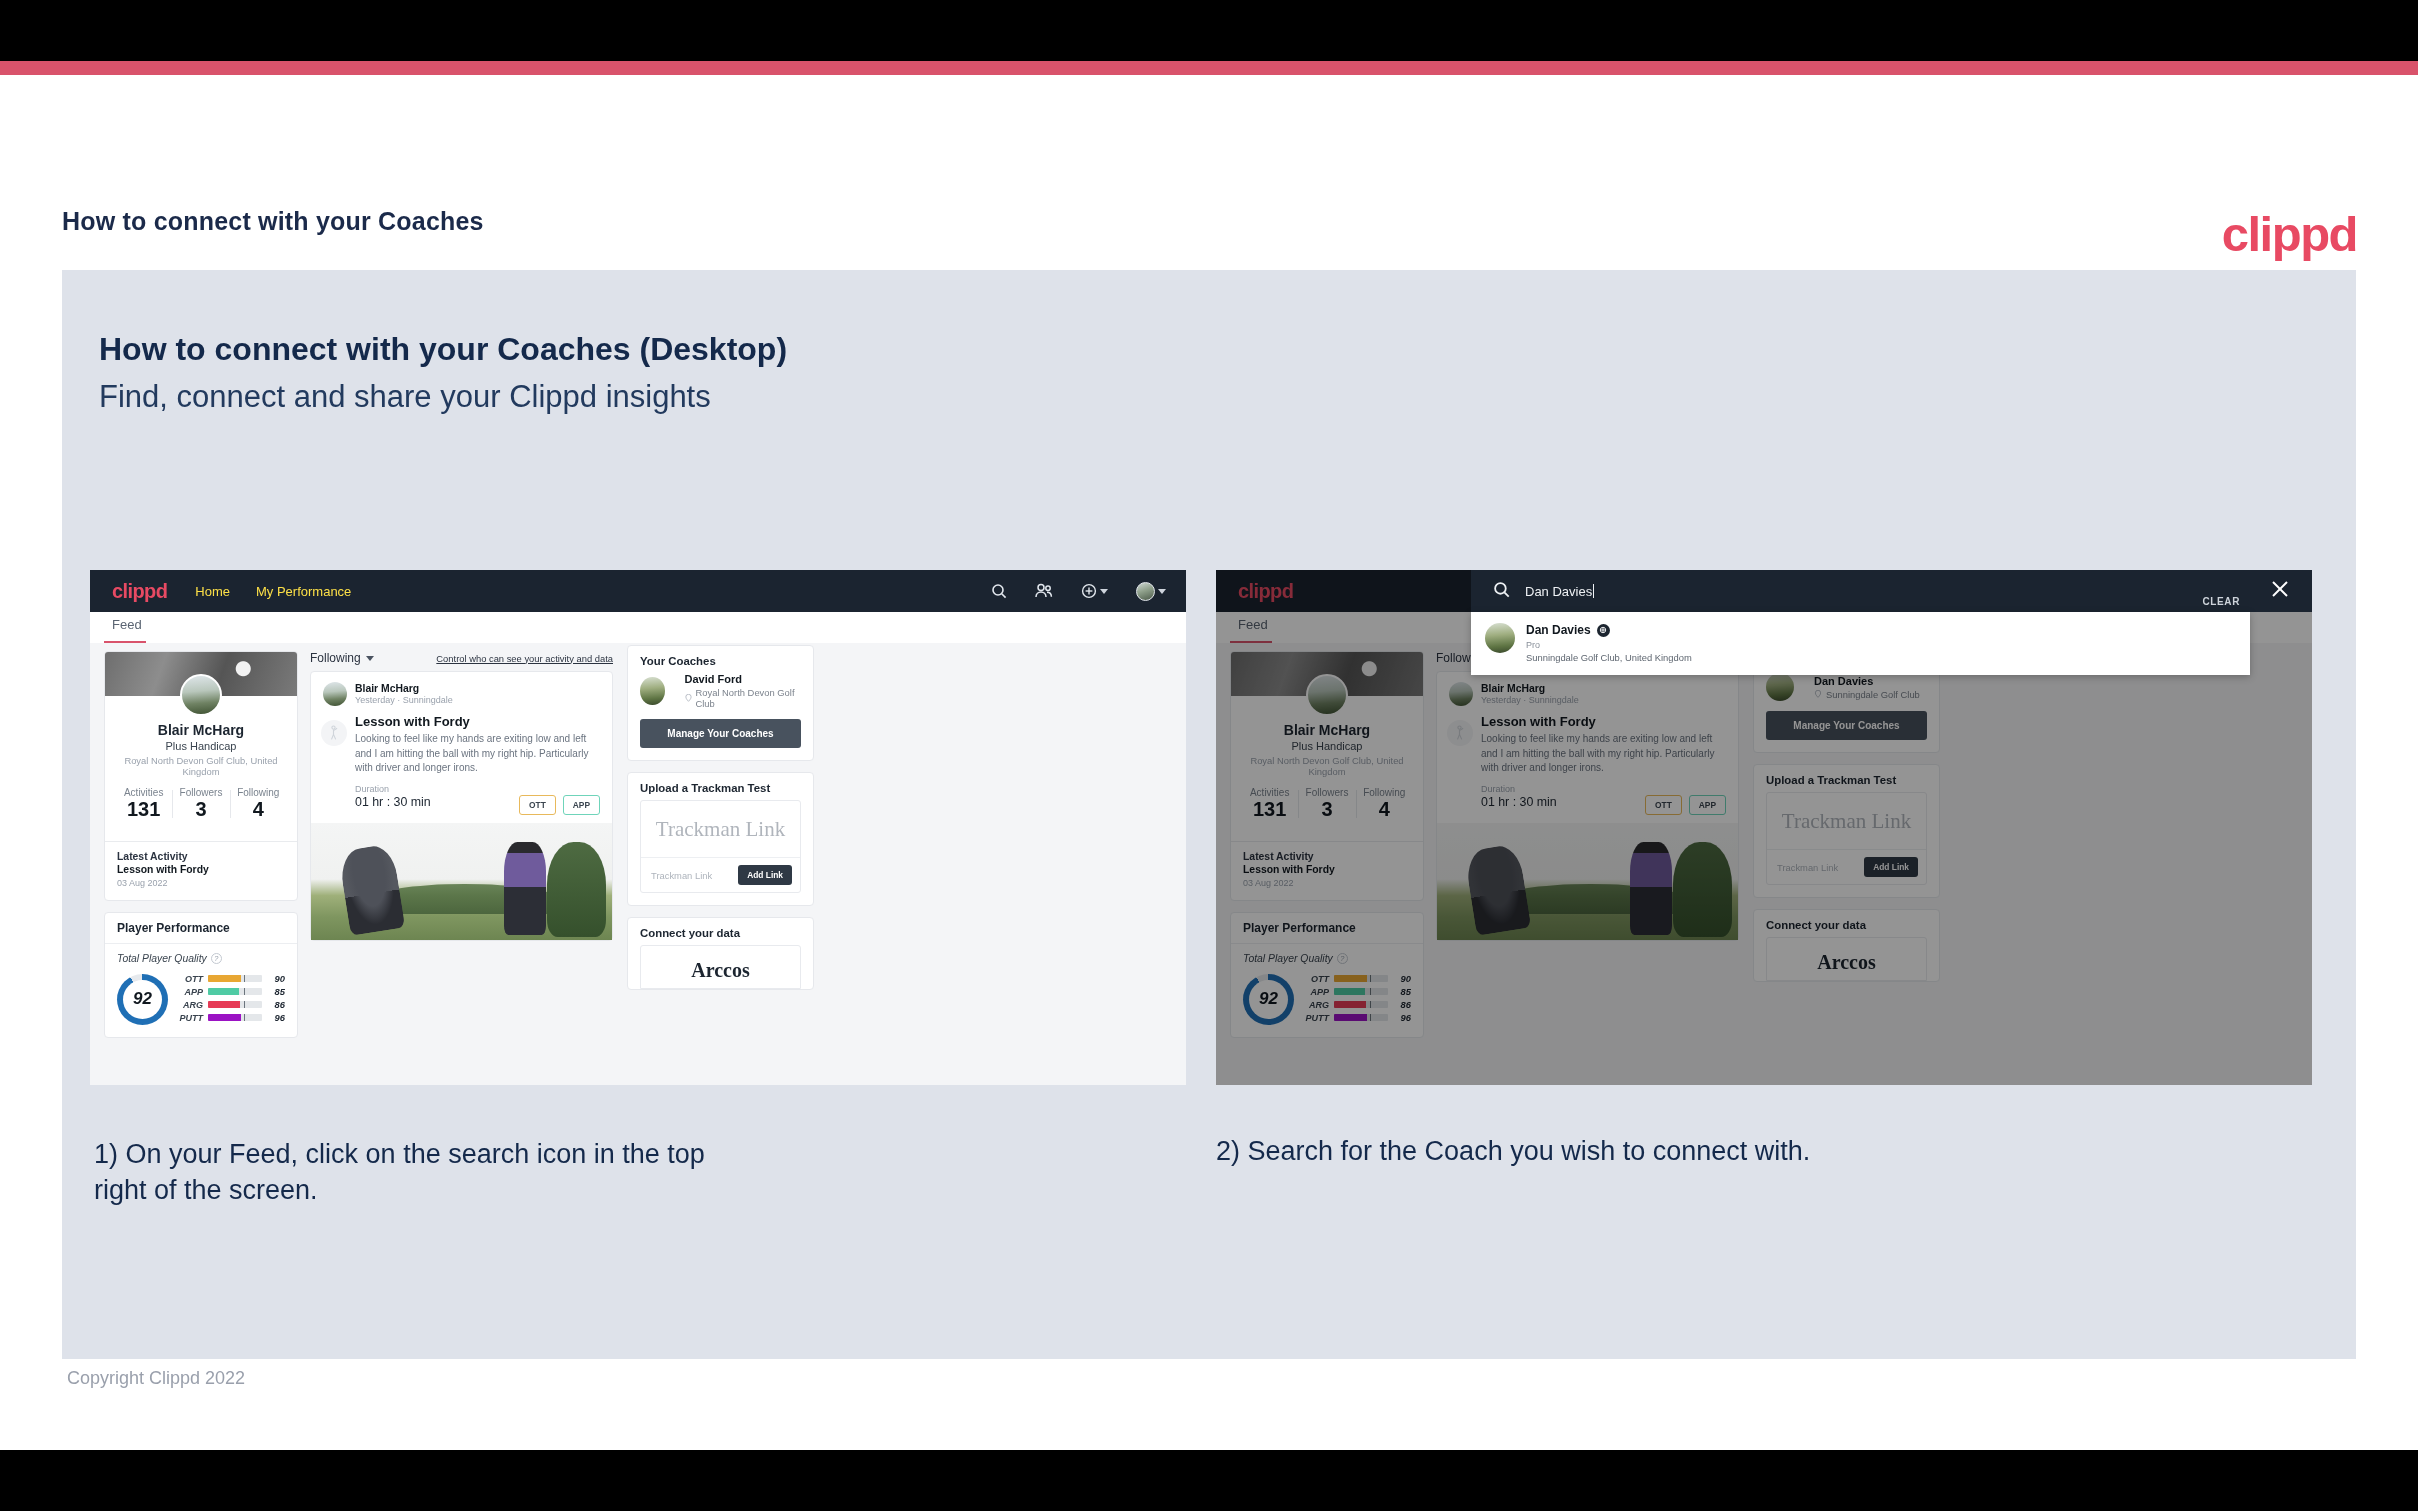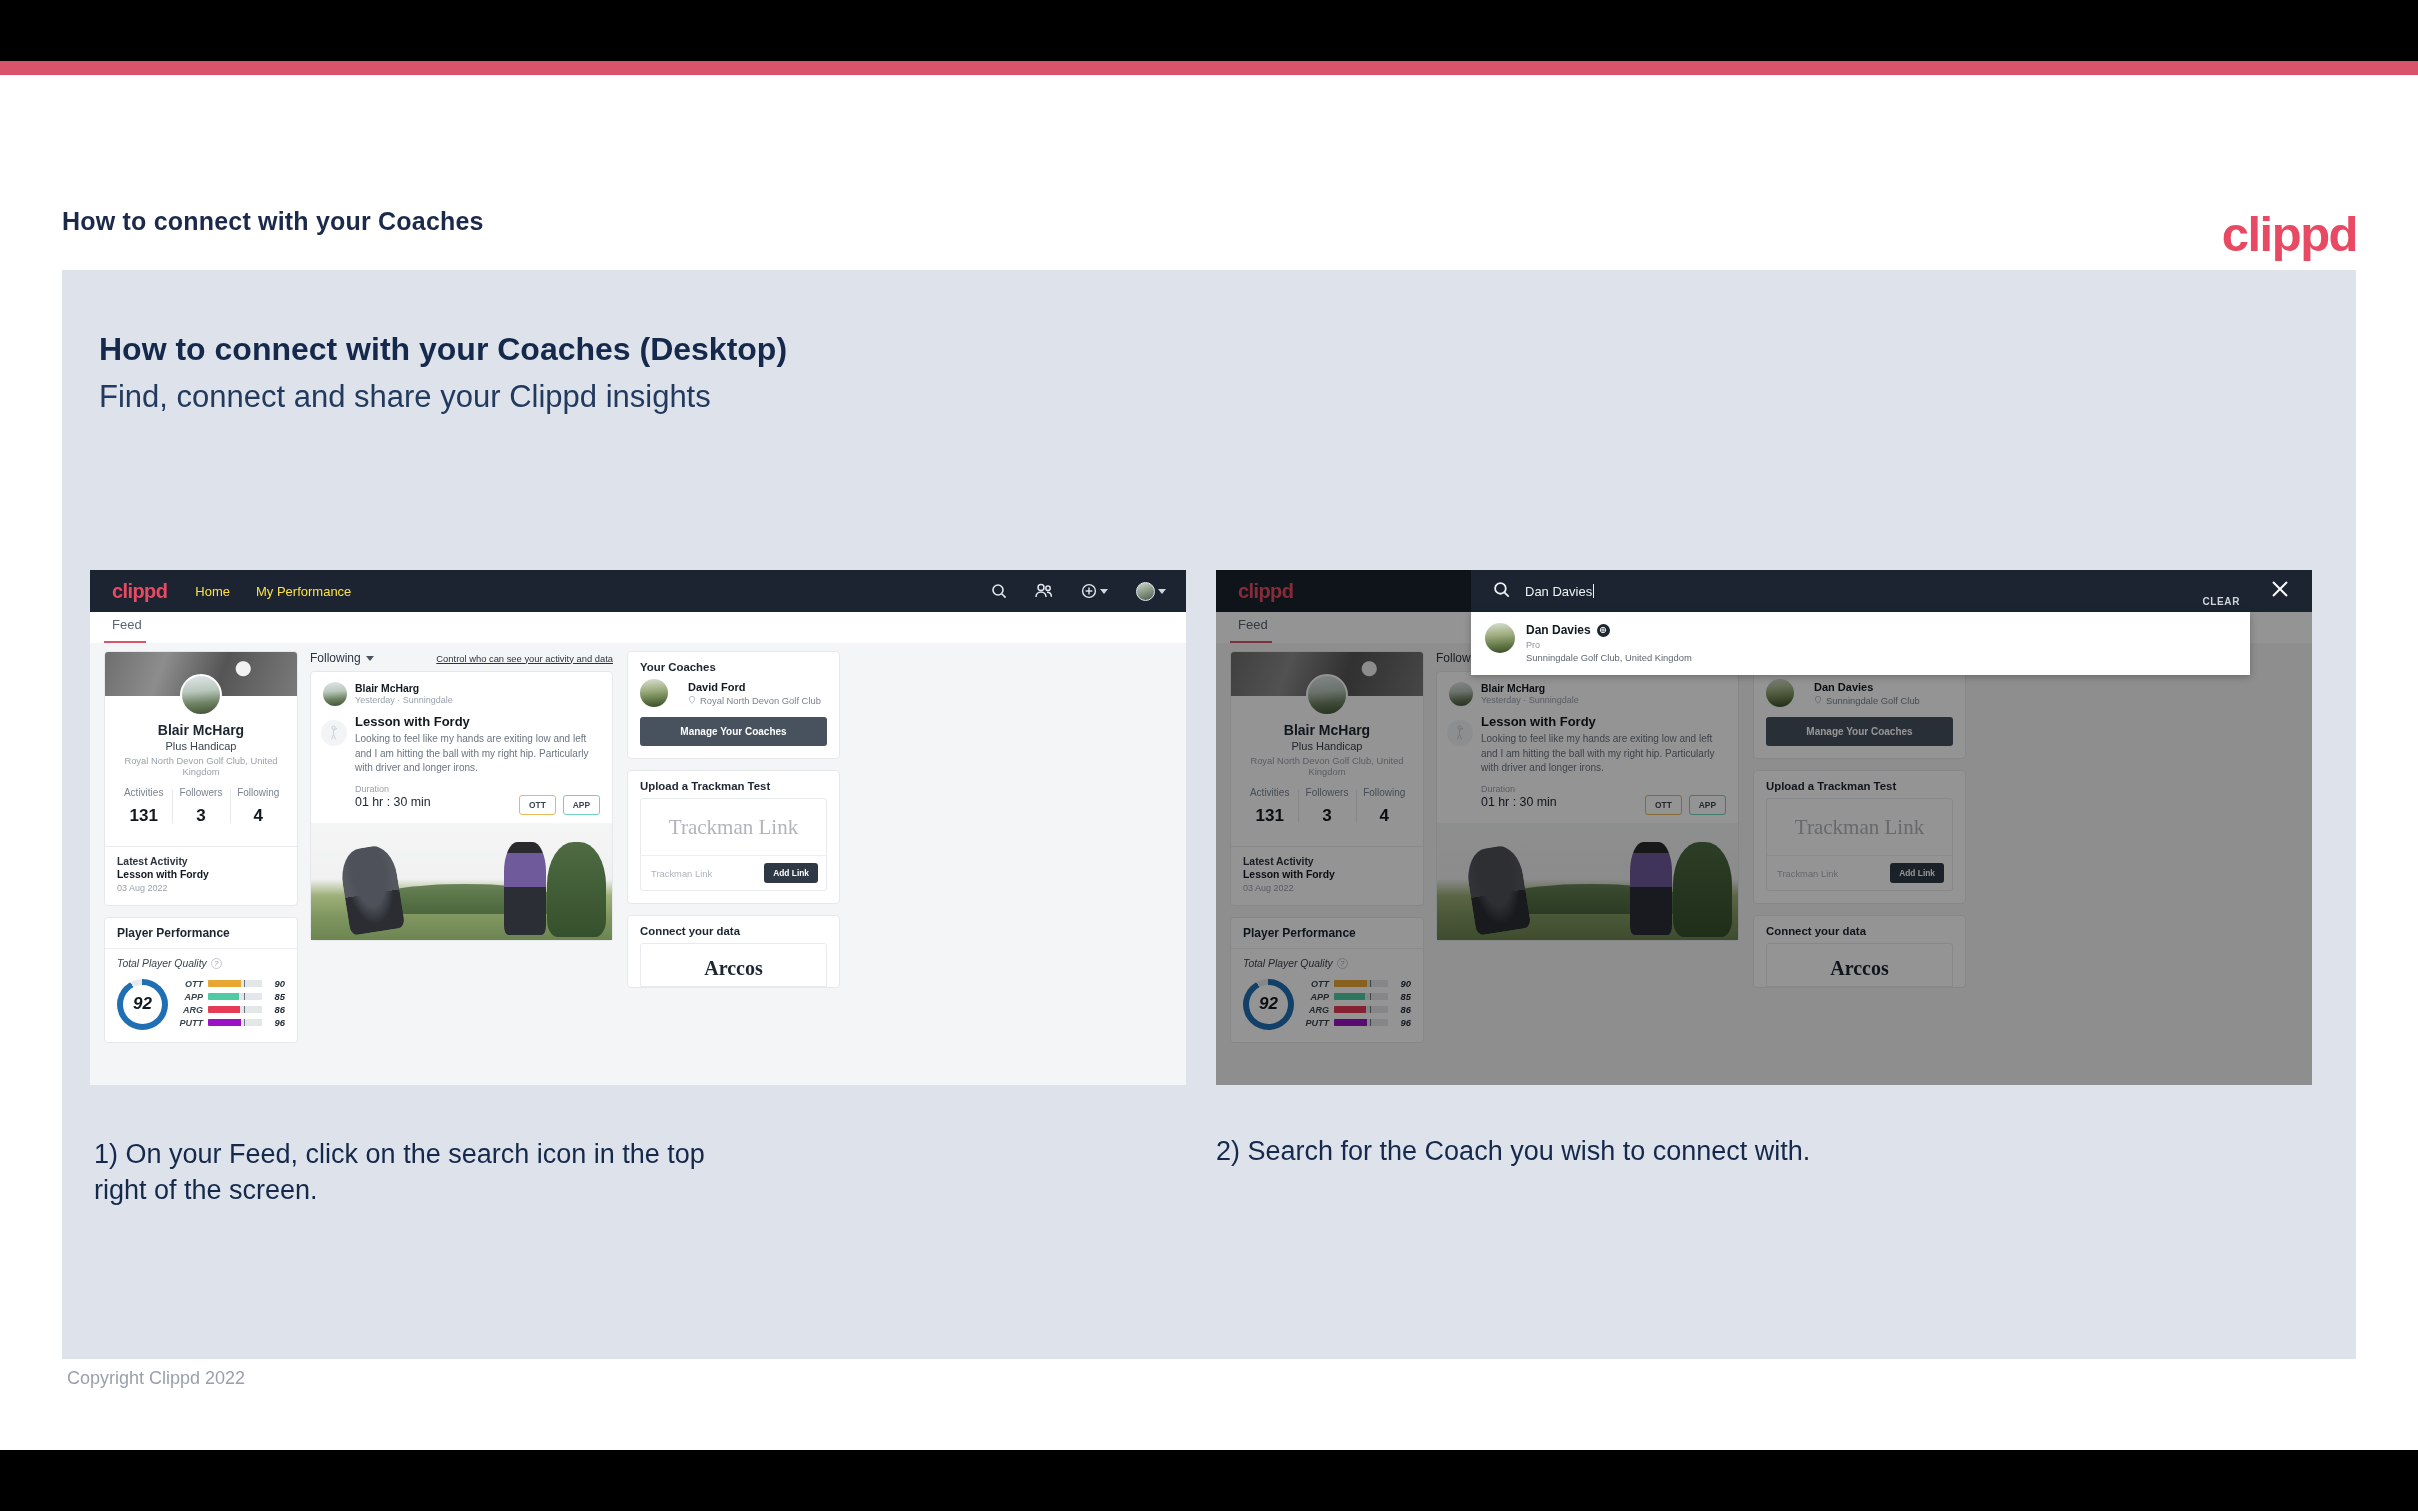--- a/index.html
+++ b/index.html
@@ -101,21 +101,21 @@
     background:linear-gradient(175deg,#dfe6ea 0%,#b9c7bc 40%,#6f8263 70%,#3f5233 100%);
   }
   .prof-body { padding:26px 10px 10px; text-align:center; }
   .prof-name { font-size:14px; font-weight:bold; color:#1c2530; }
   .prof-hcp  { font-size:11px; color:#3a444f; margin-top:2px; }
   .prof-club { font-size:9.4px; color:#9aa2ad; margin-top:3px; }
   .stats { display:flex; margin-top:10px; }
   .stat { flex:1; text-align:center; position:relative; }
   .stat + .stat::before { content:""; position:absolute; left:0; top:3px; bottom:3px; width:1px; background:#e6e8ec; }
   .stat-l { font-size:10px; color:#7a838e; }
-  .stat-v { font-size:17px; font-weight:bold; color:#11181f; margin-top:8px; }
+  .stat-v { font-size:20px; font-weight:bold; color:#11181f; margin-top:0; }
   .prof-divider { height:1px; background:#e9ebee; margin-top:10px; }
   .latest { padding:9px 12px 12px; text-align:left; }
   .latest-l { font-size:10.4px; font-weight:bold; color:#2b3views; color:#2b3340; }
   .latest-t { font-size:10.4px; font-weight:bold; color:#11181f; margin-top:2px; }
   .latest-d { font-size:9px; color:#9aa2ad; margin-top:3px; }
 
   .perf-card { margin-top:11px; }
   .perf-head { padding:8px 12px; font-size:12px; font-weight:bold; color:#1c2530; border-bottom:1px solid #eceef1; }
   .perf-body { padding:9px 12px 12px;font-style:italic; }
   .tpq { font-size:10.4px; color:#3a444f; display:flex; align-items:center; gap:4px; }
@@ -170,21 +170,21 @@
     border-radius:40% 38% 12% 12%; transform:rotate(-9deg); }
   .golfer-b { position:absolute; right:22%; bottom:4%; width:42px; height:93px;
     background:linear-gradient(to bottom, #2a2a2e 0 12%, #6f5b9c 12% 48%, #2c2e36 48% 100%);
     border-radius:32% 32% 10% 10%; }
   .tree-r { position:absolute; right:2%; bottom:2%; width:59px; height:95px;
     background:linear-gradient(to bottom,#4e6b42,#35502c); border-radius:45% 45% 18% 18%; }
   .treeline { position:absolute; left:20%; right:18%; bottom:22%; height:30px;
     background:linear-gradient(to bottom,#5d7a4b,#46603a); border-radius:50% 50% 0 0; opacity:.9; }
 
   
-  .col-right { position:absolute; left:537px; top:8px; width:213px; }
+  .col-right { position:absolute; left:537px; top:2px; width:187px; }
   .rail-head { padding:9px 12px 6px; font-size:11.4px; font-weight:bold; color:#1c2530; }
   .coach-row { display:flex; align-items:center; gap:20px; padding:0 12px 10px; }
   .av-coach { width:28px;height:28px;border-radius:50%;
     background:linear-gradient(175deg,#d8e0d2 0%,#9fae80 40%,#5f7544 75%,#39482b 100%); }
   .coach-name { font-size:11px; font-weight:bold; color:#11181f; }
   .coach-club { font-size:9.4px; color:#7c838d; margin-top:2px; display:flex; align-items:center; gap:4px; }
   .pin { width:8px;height:8px; }
   .btn-dark {
     display:block; margin:0 12px 12px; padding:9px 0; border-radius:3px;
     background:#48525E; color:#ffffff; font-size:10px; font-weight:bold; text-align:center;

